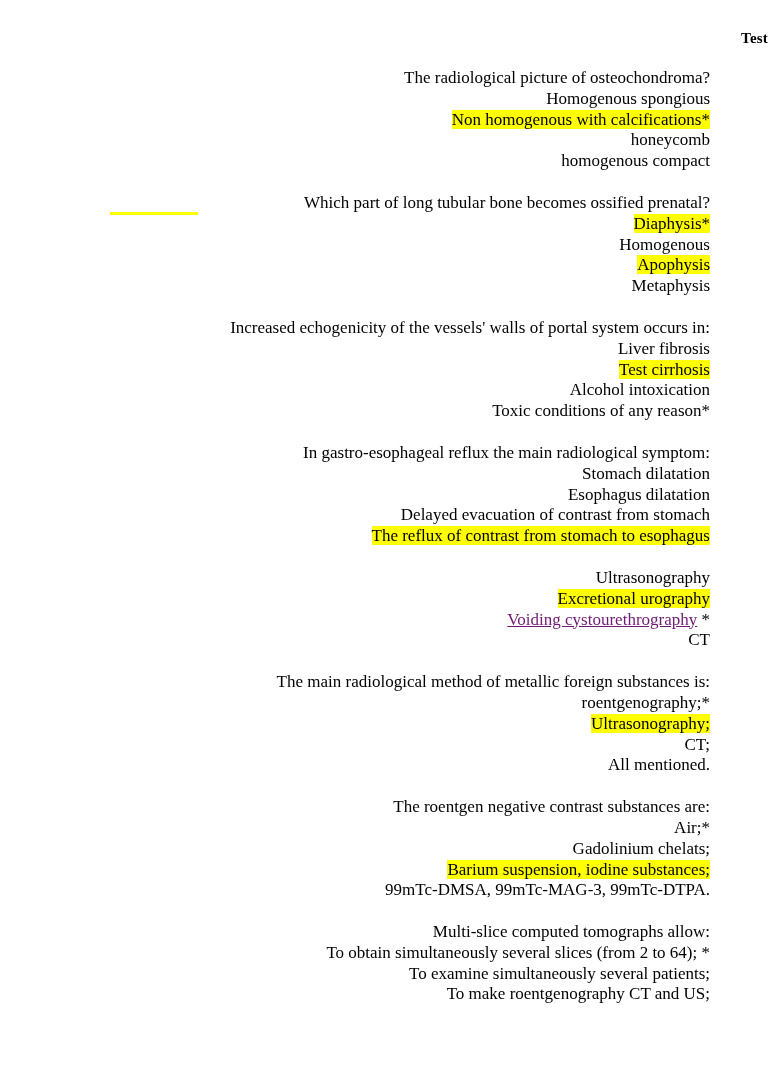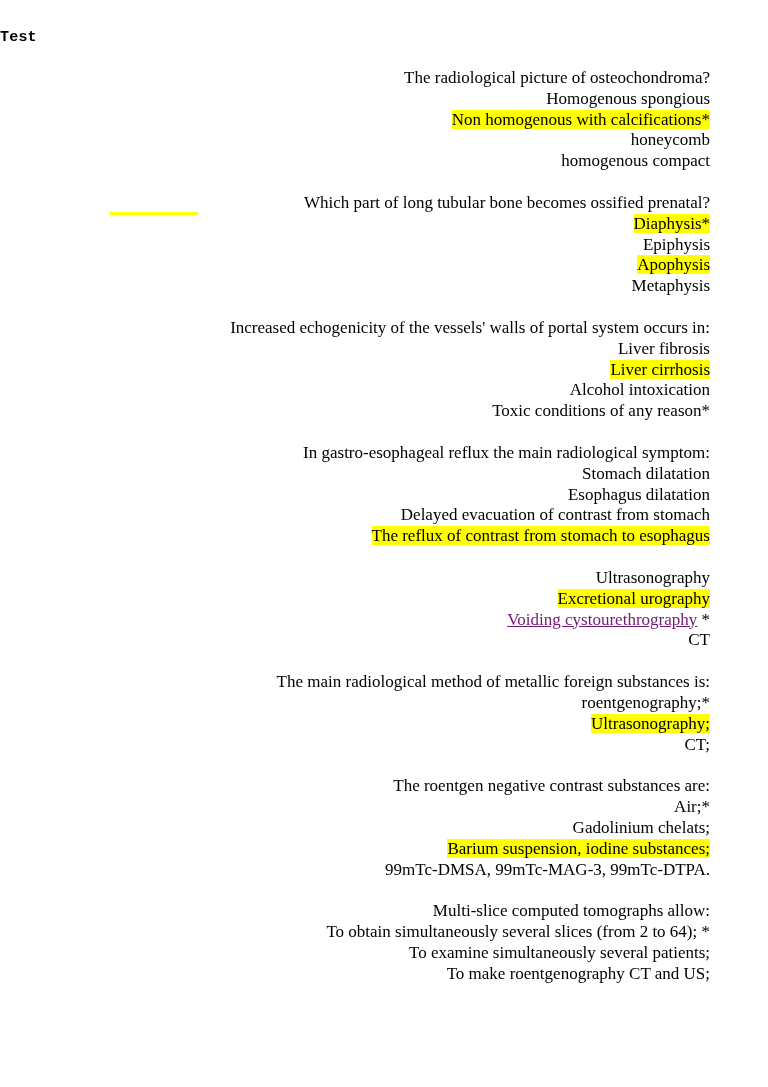--- a/index.html
+++ b/index.html
@@ -22,26 +22,25 @@
     width: 768px;
     height: 1087px;
     background: #ffffff;
     overflow: hidden;
   }
   .doc-title {
     position: absolute;
     left: 0;
     top: 28px;
     width: 768px;
-    text-align: left;
+    text-align: right;
     font-size: 15px;
     font-weight: bold;
     letter-spacing: 0.2px;
     line-height: 20px;
-    font-family: Liberation Mono, monospace;
   }
   .content {
     position: absolute;
     left: 110px;
     top: 68px;
     width: 600px;
   }
   .qblock {
     margin: 0 0 21px 0;
   }
@@ -86,28 +85,28 @@
       <div class="qblock">
         <div class="line question"> The radiological picture of osteochondroma?</div>
         <div class="line answer"><span>Homogenous spongious</span></div>
         <div class="line answer"><span class="hl">Non homogenous with calcifications*</span></div>
         <div class="line answer"><span>honeycomb</span></div>
         <div class="line answer"><span>homogenous compact</span></div>
       </div>
       <div class="qblock">
         <div class="line question"> Which part of long tubular bone becomes ossified prenatal?</div>
         <div class="line answer"><span class="hl">Diaphysis*</span></div>
-        <div class="line answer"><span>Epiphysis</span></div>
+        <div class="line answer"><span>Homogenous</span></div>
         <div class="line answer"><span class="hl">Apophysis</span></div>
         <div class="line answer"><span>Metaphysis</span></div>
       </div>
       <div class="qblock">
         <div class="line question"> Increased echogenicity of the vessels' walls of portal system occurs in:</div>
         <div class="line answer"><span>Liver fibrosis</span></div>
-        <div class="line answer"><span class="hl">Liver cirrhosis</span></div>
+        <div class="line answer"><span class="hl">Test cirrhosis</span></div>
         <div class="line answer"><span>Alcohol intoxication</span></div>
         <div class="line answer"><span>Toxic conditions of any reason*</span></div>
       </div>
       <div class="qblock">
         <div class="line question"> In gastro-esophageal reflux the main radiological symptom:</div>
         <div class="line answer"><span>Stomach dilatation</span></div>
         <div class="line answer"><span>Esophagus dilatation</span></div>
         <div class="line answer"><span>Delayed evacuation of contrast from stomach</span></div>
         <div class="line answer"><span class="hl">The reflux of contrast from stomach to esophagus</span></div>
       </div>
@@ -115,20 +114,21 @@
         <div class="line answer"><span>Ultrasonography</span></div>
         <div class="line answer"><span class="hl">Excretional urography</span></div>
         <div class="line answer"><span class="ul-link">Voiding cystourethrography</span><span> *</span></div>
         <div class="line answer"><span>CT</span></div>
       </div>
       <div class="qblock">
         <div class="line question"> The main radiological method of metallic foreign substances is:</div>
         <div class="line answer"><span>roentgenography;*</span></div>
         <div class="line answer"><span class="hl">Ultrasonography;</span></div>
         <div class="line answer"><span>CT;</span></div>
+        <div class="line answer"><span>All mentioned.</span></div>
       </div>
       <div class="qblock">
         <div class="line question"> The roentgen negative contrast substances are:</div>
         <div class="line answer"><span>Air;*</span></div>
         <div class="line answer"><span>Gadolinium chelats;</span></div>
         <div class="line answer"><span class="hl">Barium suspension, iodine substances;</span></div>
         <div class="line answer"><span>99mTc-DMSA, 99mTc-MAG-3, 99mTc-DTPA.</span></div>
       </div>
       <div class="qblock">
         <div class="line question"> Multi-slice computed tomographs allow:</div>

